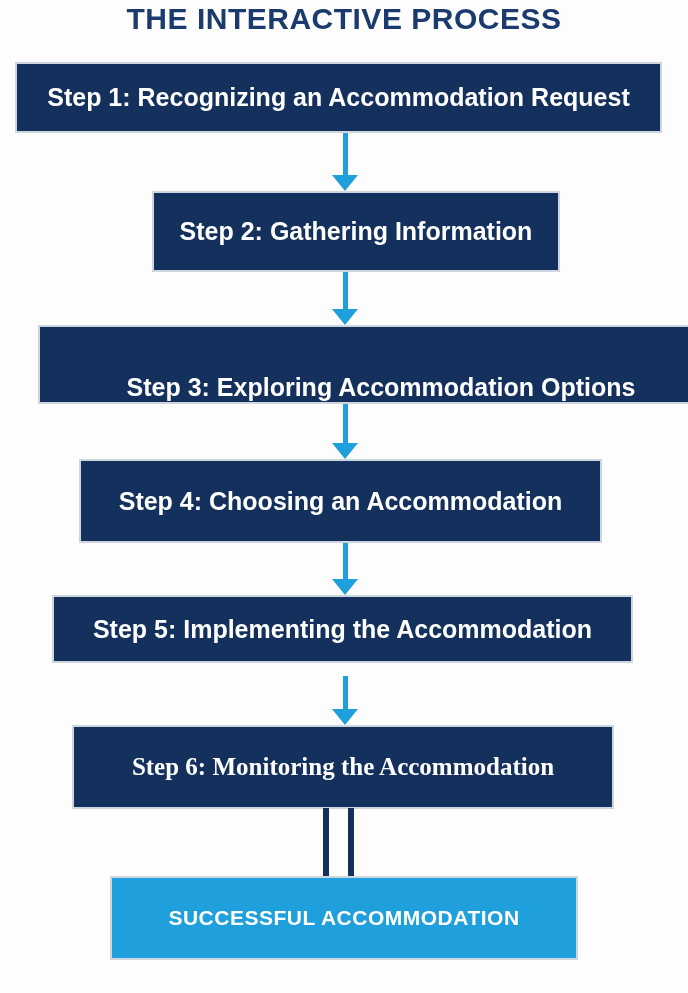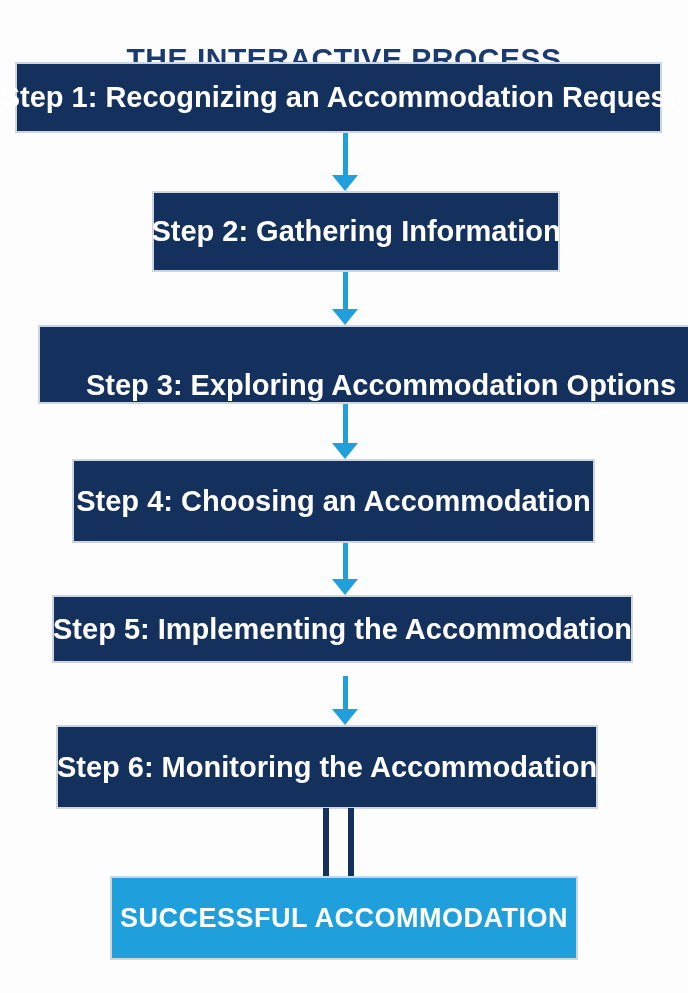--- a/index.html
+++ b/index.html
@@ -18,44 +18,43 @@
   .diagram-title {
     position: absolute;
     left: 0;
     top: 2px;
     width: 100%;
     text-align: center;
     font-size: 30px;
     font-weight: bold;
     letter-spacing: 0.5px;
     color: var(--title-text, #1b3a6d);
-    margin-top: 40px;
   }
   .step-box {
     position: absolute;
     background: var(--step-box, #14305c);
     border: 2px solid #cdd5de;
     box-sizing: border-box;
     display: flex;
     align-items: center;
     justify-content: center;
   }
   .step-box .step-label {
     color: var(--box-text, #ffffff);
     font-weight: bold;
-    font-size: 29px;
+    font-size: 25px;
     white-space: nowrap;
     text-align: center;
   }
   .box-1 { left: 15px;  top: 62px;  width: 647px; height: 71px; }
   .box-2 { left: 135px; top: 191px; width: 408px; height: 81px; margin-left: 17px; }
   .box-3 { left: 38px;  top: 325px; width: 686px; height: 79px; align-items: flex-end; }
-  .box-4 { left: 72px;  top: 459px; width: 523px; height: 84px; }
+  .box-4 { left: 79px;  top: 459px; width: 523px; height: 84px; }
   .box-5 { left: 52px;  top: 595px; width: 581px; height: 68px; }
-  .box-6 { left: 56px;  top: 725px; width: 542px; height: 84px; }
+  .box-6 { left: 72px;  top: 725px; width: 542px; height: 84px; font-family: Liberation Serif, serif; }
 
   .down-arrow {
     position: absolute;
     left: 331px;
     width: 28px;
     display: flex;
     flex-direction: column;
     align-items: center;
   }
   .down-arrow .stem {
@@ -104,21 +103,21 @@
     border: 2px solid #cdd5de;
     box-sizing: border-box;
     display: flex;
     align-items: center;
     justify-content: center;
     z-index: 2;
   }
   .result-box .result-label {
     color: var(--box-text, #ffffff);
     font-weight: bold;
-    font-size: 27px;
+    font-size: 21px;
     letter-spacing: 0.5px;
     white-space: nowrap;
     text-align: center;
   }
 </style>
 </head>
 <body>
 
 <div class="canvas">
 

